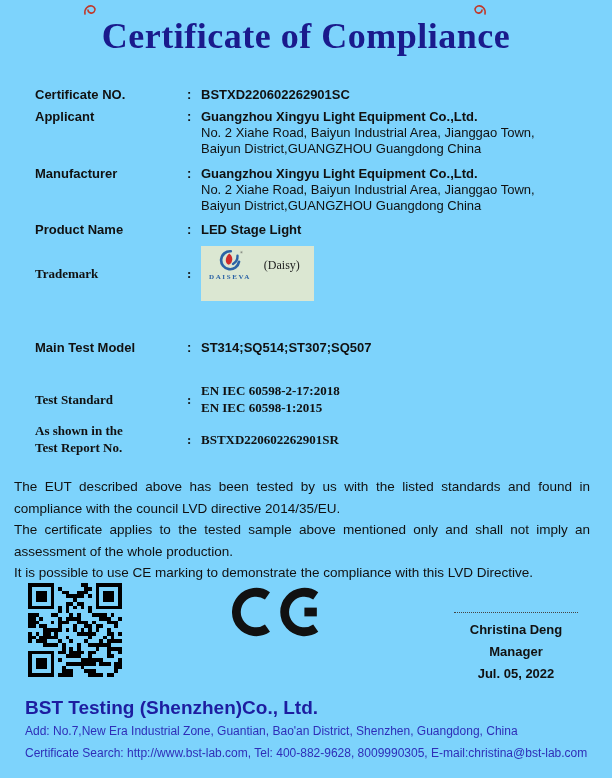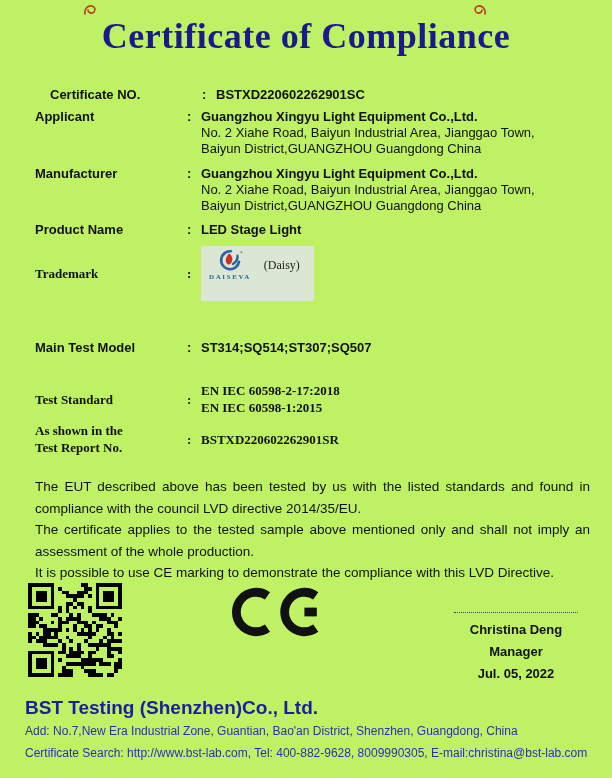--- a/index.html
+++ b/index.html
@@ -1,17 +1,17 @@
 <!DOCTYPE html>
 <html style="--title-color: #1a1a8c; --footer-color: #1d1da0; --trademark-bg: #dbe7d2;"><head>
 <meta charset="utf-8">
 <style>
   html,body{margin:0;padding:0;background:#fff;}
   .doc{
-    position:relative;width:612px;height:778px;background:#bef264;overflow:hidden;
+    position:relative;width:612px;height:778px;background:#7dd3fc;overflow:hidden;
     font-family:"Liberation Sans","DejaVu Sans",sans-serif;color:#111;
   }
   
   .title{
     margin:12px 0 0 0;text-align:center;
     font-family:"Liberation Serif","DejaVu Serif",serif;
     font-weight:bold;font-size:36px;line-height:48px;
     color:var(--title-color,#1a1a8c);
     letter-spacing:.5px;
   }
@@ -19,38 +19,38 @@
   .corner-mark.left{left:83px;top:4px;}
   .corner-mark.right{left:472px;top:4px;}
   
   .fields{padding:0 20px 0 35px;margin-top:26px;font-size:13px;}
   .row{display:flex;align-items:flex-start;}
   .row.center{align-items:center;font-family:Liberation Serif, serif;}
   .lbl{width:152px;flex:0 0 152px;font-weight:bold;line-height:17px;}
   .colon{width:14px;flex:0 0 14px;font-weight:bold;line-height:17px;}
   .val{font-weight:bold;line-height:17px;}
   .addr{font-weight:normal;line-height:16px;}
-  .r-cert{margin-bottom:5px;margin-left:15px;}
+  .r-cert{margin-bottom:5px;}
   .r-app{margin-bottom:8px;}
   .r-man{margin-bottom:7px;}
   .r-prod{margin-bottom:8px;}
   .r-tm{margin-bottom:38px;}
   .r-model{margin-bottom:26px;}
   .r-std{margin-bottom:6px;}
   
   .tm-chip{
     display:inline-flex;align-items:center;gap:13px;
     background:var(--trademark-bg,#dbe7d2);
     padding:3px 14px 20px 8px;min-height:31px;
   }
   .tm-logo{display:flex;flex-direction:column;align-items:center;line-height:1;}
   .tm-word{font-size:7px;font-weight:bold;letter-spacing:1.6px;color:#2b63a5;margin-top:1px;}
   .tm-caption{font-size:12px;color:#222;font-weight:normal;}
   
-  .statement{margin:20px 22px 0 35px;font-size:13.5px;line-height:21.5px;text-align:justify;}
+  .statement{margin:20px 22px 0 14px;font-size:13.5px;line-height:21.5px;text-align:justify;}
   .statement p{margin:0;}
   
   .qr{position:absolute;left:28px;top:583px;width:94px;height:94px;}
   .ce{position:absolute;left:232px;top:587px;}
   .sig{position:absolute;left:441px;top:612px;width:150px;text-align:center;
        font-weight:bold;font-size:13px;color:#111;}
   .sig-line{border-top:1.5px dotted #444;width:124px;margin:0 auto 6px auto;height:0;}
   .sig div{line-height:22px;}
   
   .footer{position:absolute;left:25px;top:699px;right:18px;}

